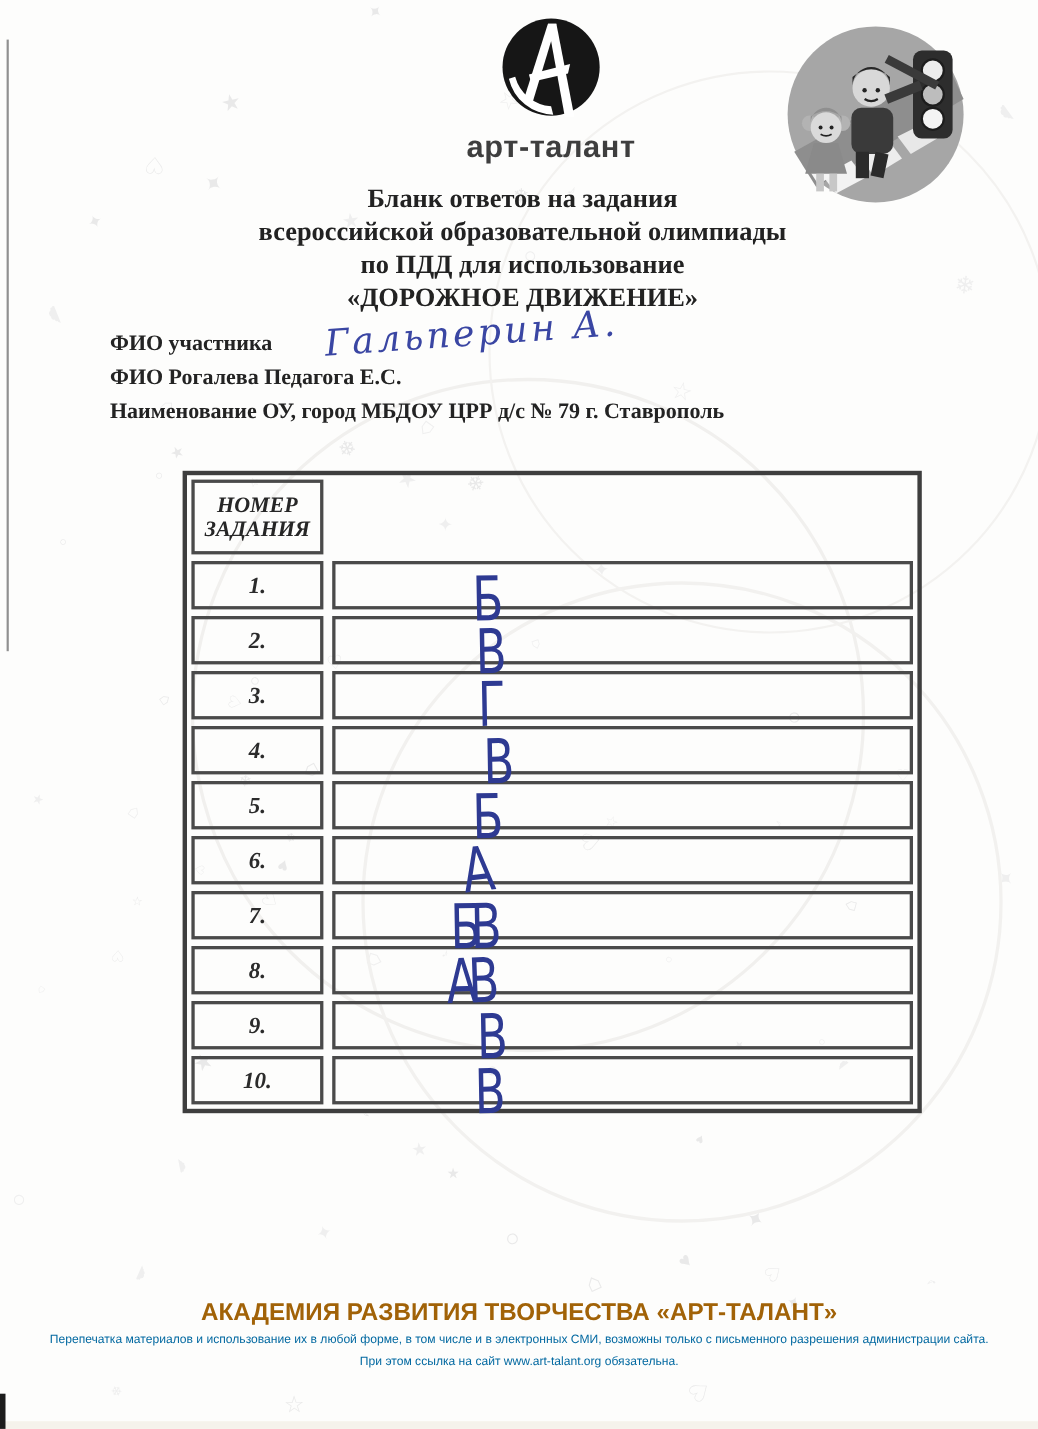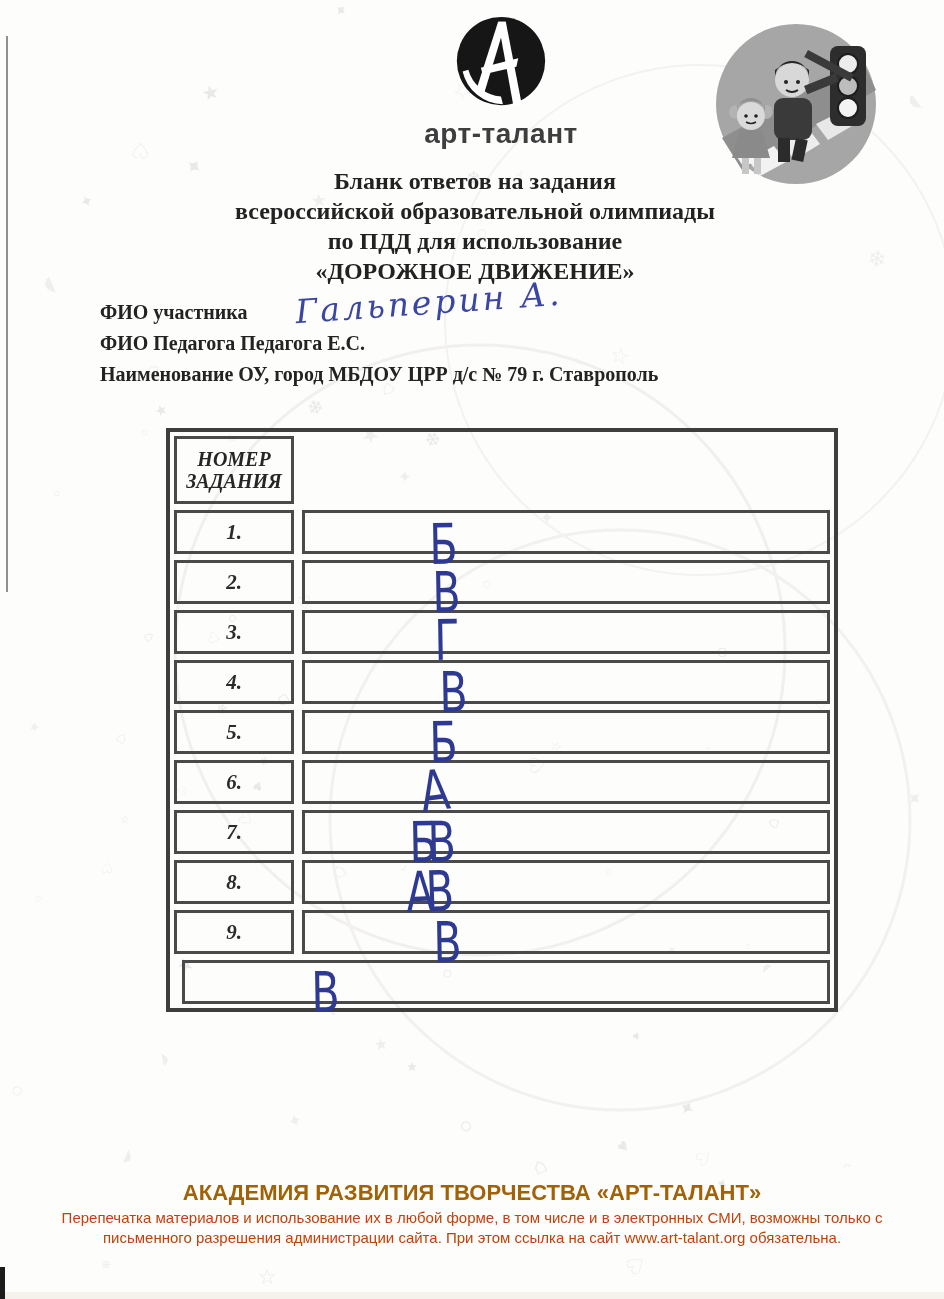--- a/index.html
+++ b/index.html
@@ -85,21 +85,21 @@
   .footer-heading{
     position:absolute;left:47px;top:1180px;width:850px;z-index:4;
     text-align:center;
     font-family:"Liberation Sans","DejaVu Sans",sans-serif;
     font-weight:bold;font-size:22px;color:#a16207;
   }
   .footer-note{
     position:absolute;left:37px;top:1208px;width:870px;z-index:4;
     text-align:center;
     font-family:"Liberation Sans","DejaVu Sans",sans-serif;
-    font-size:15px;line-height:20px;color:#c2410c;
+    font-size:11px;line-height:20px;color:#0369a1;
   }
 </style>
 </head>
 <body>
 
 <div class="page">
 
   <div id="doodles">
       <span style="left: 275px; top: 688px; font-size: 22px; transform: rotate(241deg); color: rgb(233, 233, 233);">⌂</span>
       <span style="left: 842px; top: 94px; font-size: 22px; transform: rotate(75deg); color: rgb(239, 239, 239);">❄</span>
@@ -248,21 +248,21 @@
     <div class="t-line">всероссийской образовательной олимпиады</div>
     <div class="t-line">по ПДД для использование</div>
     <div class="t-line">«ДОРОЖНОЕ ДВИЖЕНИЕ»</div>
   </div>
 
   <div class="fields">
     <div>
       <span>ФИО участника</span>
     </div>
     <div>
-      <span>ФИО Педагога</span>
+      <span>ФИО Рогалева</span>
       <span>Педагога Е.С.</span>
     </div>
     <div>
       <span>Наименование ОУ, город</span>
       <span>МБДОУ ЦРР д/с № 79 г. Ставрополь</span>
     </div>
   </div>
   <div class="handwritten-name">Гальперин А.</div>
 
   <div class="answers-table">
@@ -336,20 +336,23 @@
     </div>
     <div class="trow data row-9">
       <div class="cell c1">
           <span class="task-num">9.</span>
         </div>
       <div class="cell c2">
           <span class="ans">В</span>
         </div>
     </div>
     <div class="trow data row-10">
+      <div class="cell c1">
+          <span class="task-num">10.</span>
+        </div>
       <div class="cell c2">
           <span class="ans">В</span>
         </div>
     </div>
   </div>
 
   <div class="footer-heading">АКАДЕМИЯ РАЗВИТИЯ ТВОРЧЕСТВА «АРТ-ТАЛАНТ»</div>
   <div class="footer-note">Перепечатка материалов и использование их в любой форме, в том числе и в электронных СМИ, возможны только с письменного разрешения администрации сайта. При этом ссылка на сайт www.art-talant.org обязательна.</div>
 
 </div>

